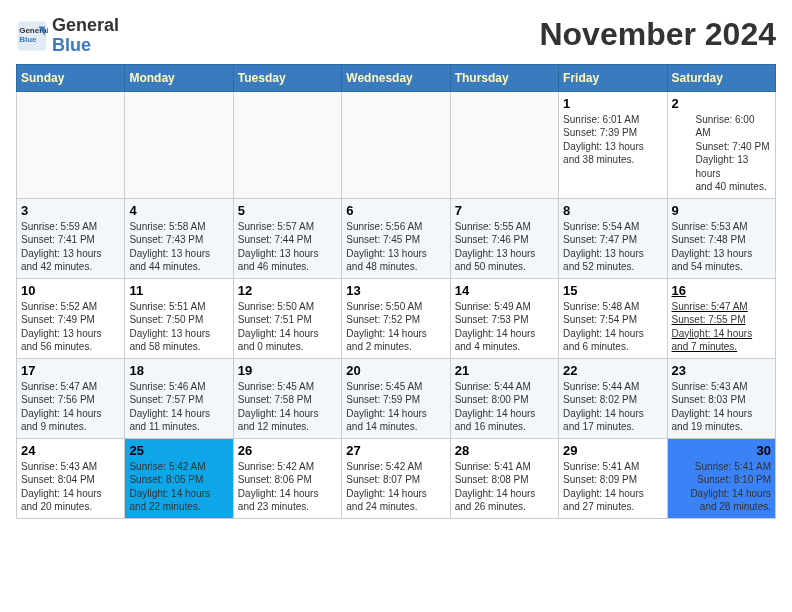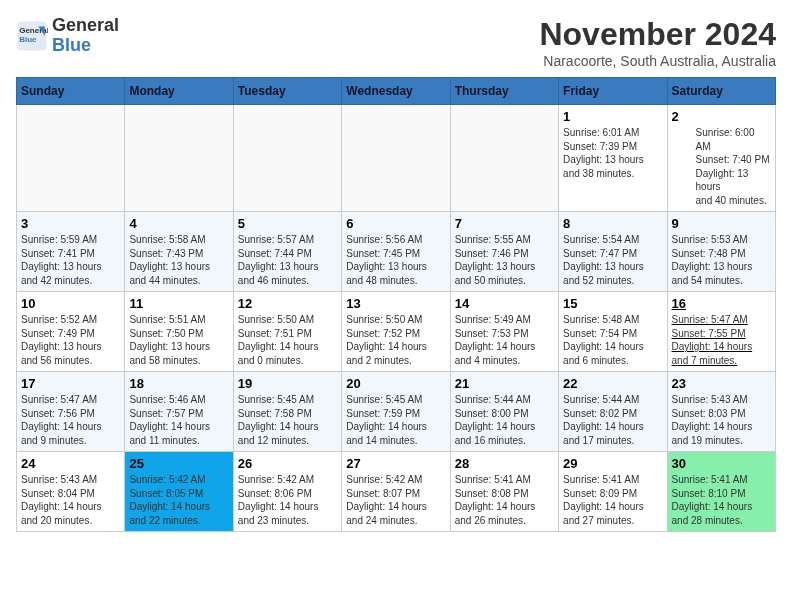--- a/index.html
+++ b/index.html
@@ -46,21 +46,21 @@
       font-size: 14px;
       color: #555;
     }
     .calendar-table {
       width: 100%;
       border-collapse: collapse;
       font-size: 11px;
     }
     .calendar-table th {
       background-color: #3a7abf;
-      color: #0f172a;
+      color: #fef9c3;
       padding: 6px 4px;
       text-align: left;
       font-size: 12px;
       border: 1px solid #2d6aa0;
     }
     .calendar-table td {
       border: 1px solid #ccc;
       vertical-align: top;
       padding: 4px;
       height: 80px;
@@ -101,21 +101,20 @@
     </svg>
     <div>
       <div class="logo-text">
         <span style="color:#333">General</span><br>
         <span style="color:#3a7abf">Blue</span>
       </div>
     </div>
   </div>
   <div class="title-area">
     <div class="month-title">November 2024</div>
-    <div class="location-title">Naracoorte, South Australia, Australia</div>
   </div>
 </div>
 
 <table class="calendar-table">
   <thead>
     <tr>
     <th>Sunday</th>
         <th>Monday</th>
         <th>Tuesday</th>
         <th>Wednesday</th>
@@ -335,21 +334,21 @@
 Daylight: 14 hours
 and 26 minutes.</div>
         </td>
         <td style="background: rgb(255, 255, 255);">
           <span class="day-number">29</span>
           <div class="cell-info" style="white-space: pre-line;">Sunrise: 5:41 AM
 Sunset: 8:09 PM
 Daylight: 14 hours
 and 27 minutes.</div>
         </td>
-        <td style="background: #86efac;">
+        <td style="background: #3b82f6; text-align: right;">
           <span class="day-number">30</span>
           <div class="cell-info" style="white-space: pre-line;">Sunrise: 5:41 AM
 Sunset: 8:10 PM
 Daylight: 14 hours
 and 28 minutes.</div>
         </td>
       </tr>
     </tbody>
 </table>
 

